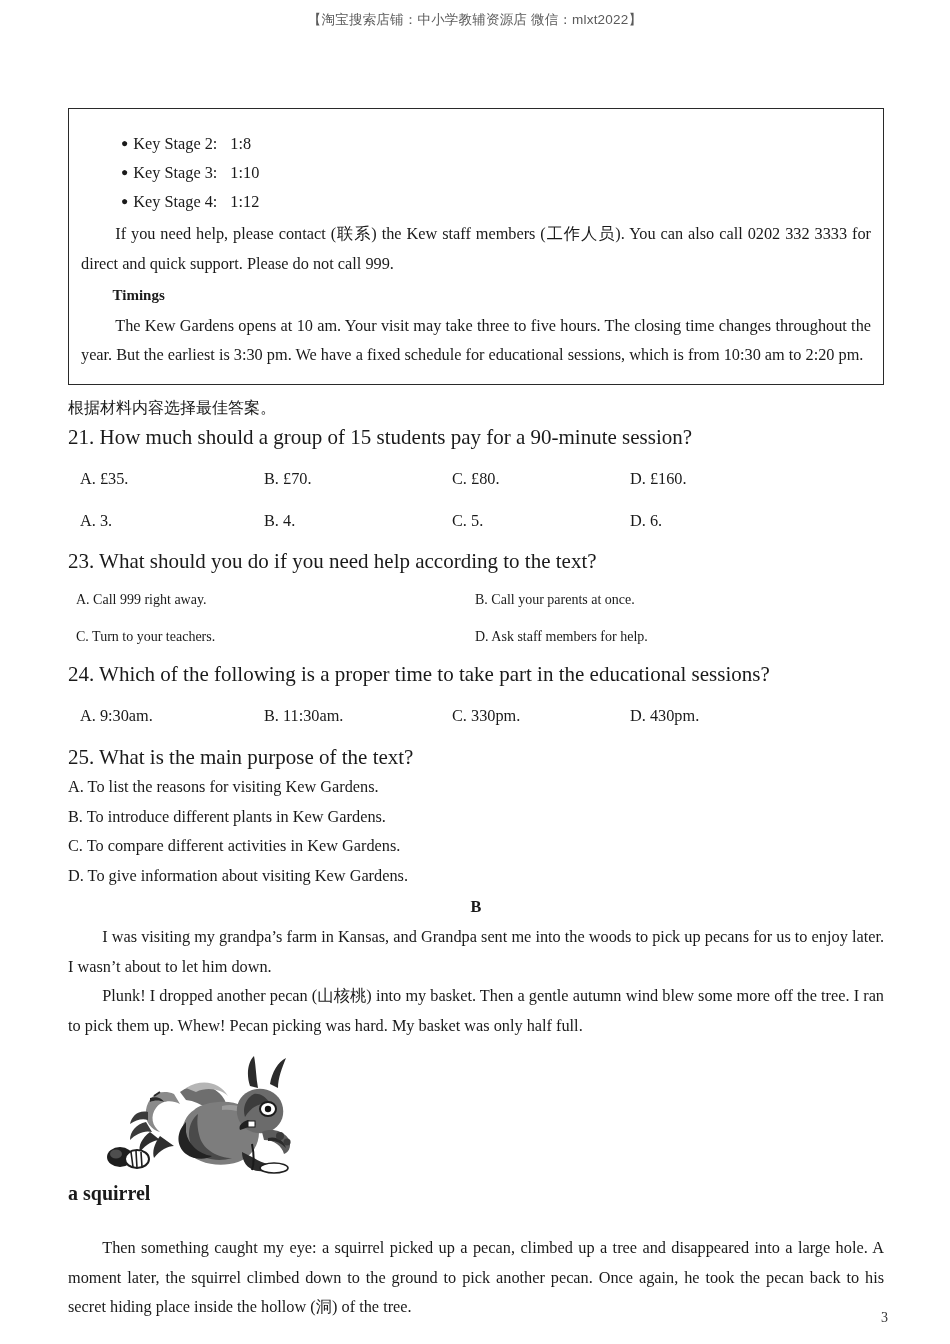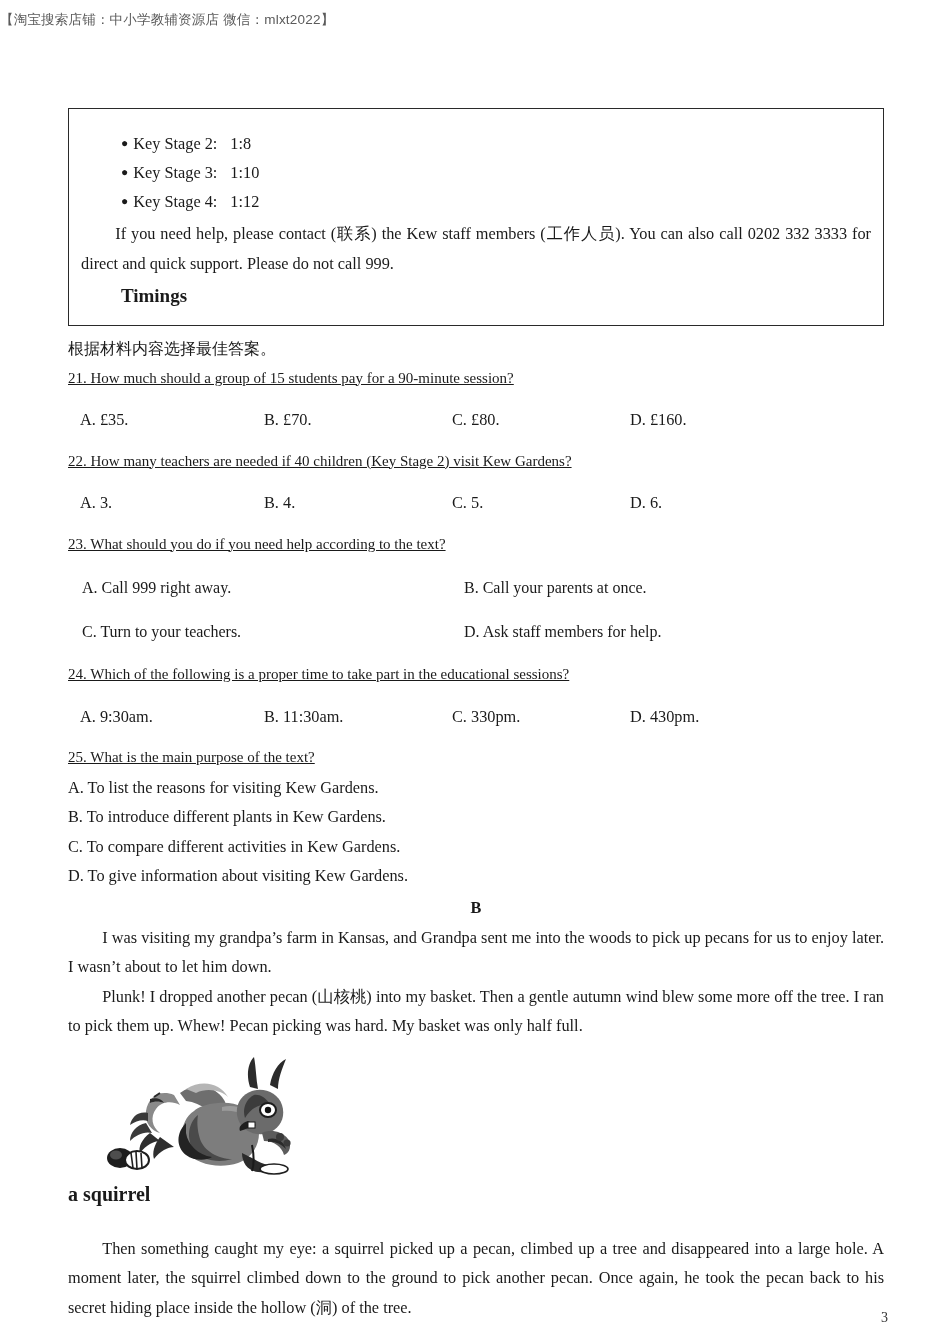--- a/index.html
+++ b/index.html
@@ -13,21 +13,21 @@
     position: relative;
     overflow: hidden;
   }
 
   
   .watermark {
     position: absolute;
     top: 11px;
     left: 0;
     width: 950px;
-    text-align: left;
+    text-align: center;
     font-family: "Liberation Sans", "DejaVu Sans", sans-serif;
     font-size: 13.5px;
     color: #5a5a5a;
     letter-spacing: 0.2px;
     white-space: nowrap;
   }
 
   
   .page {
     position: absolute;
@@ -69,62 +69,62 @@
     font-size: 16.3px;
     line-height: 29.5px;
     text-align: justify;
     text-justify: inter-word;
     margin: 0;
   }
   .para.indent { text-indent: 2.1em; }
   .para-box { margin-top: 3px; }
 
   .subhead {
-    font-size: 19px;
+    font-size: 15px;
     line-height: 29.5px;
     font-weight: bold;
     text-indent: 2.1em;
     margin: 3px 0 0 0;
   }
 
   
   .qarea { margin-top: 8px; }
 
   .cn-instruction {
     font-size: 16px;
     line-height: 30px;
     font-family: "Liberation Serif", "DejaVu Serif", serif;
     margin: 0;
   }
 
   .question {
-    font-size: 15px;
+    font-size: 21px;
     line-height: 29.5px;
     margin: 0;
     white-space: nowrap;
-    text-decoration: underline;
   }
 
   .opts4 {
     display: flex;
     font-size: 16.3px;
     line-height: 29.5px;
     margin: 12px;
   }
   .opts4 > span { display: block; }
   .opts4 > span:nth-child(1) { width: 184px; }
   .opts4 > span:nth-child(2) { width: 188px; }
   .opts4 > span:nth-child(3) { width: 178px; }
   .opts4 > span:nth-child(4) { width: auto; }
 
   .opts2 {
     display: flex;
-    font-size: 16px;
-    line-height: 29.5px;
-    margin: 14px;
+    font-size: 14px;
+    line-height: 29.5px;
+    margin: 8px;
+    gap: 17px;
   }
   .opts2 > span:nth-child(1) { width: 382px; }
   .opts2 > span:nth-child(2) { width: auto; }
 
   .opt-stack {
     font-size: 16.3px;
     line-height: 29.5px;
     margin: 0;
   }
 
@@ -188,35 +188,35 @@
       </div>
 
       <div class="bullet-line">
         <span class="bullet-dot">●</span><span class="bullet-label">Key Stage 4:</span><span class="bullet-ratio">1:12</span>
       </div>
 
       <p class="para indent para-box">If you need help, please contact (联系) the Kew staff members (工作人员). You can also call 0202 332 3333 for direct and quick support. Please do not call 999.</p>
 
       <p class="subhead">Timings</p>
 
+      <p class="para indent">The Kew Gardens opens at 10 am. Your visit may take three to five hours. The closing time changes throughout the year. But the earliest is 3:30 pm. We have a fixed schedule for educational sessions, which is from 10:30 am to 2:20 pm.</p>
     </div>
 
     <div class="qarea">
 
       <p class="cn-instruction">根据材料内容选择最佳答案。</p>
 
       <p class="question">21. How much should a group of 15 students pay for a 90-minute session?</p>
       <div class="opts4">
         <span>A. £35.</span>
         <span>B. £70.</span>
         <span>C. £80.</span>
         <span>D. £160.</span>
       </div>
 
-      <p class="question">22. How many teachers are needed if 40 children (Key Stage 2) visit Kew Gardens?</p>
       <div class="opts4">
         <span>A. 3.</span>
         <span>B. 4.</span>
         <span>C. 5.</span>
         <span>D. 6.</span>
       </div>
 
       <p class="question">23. What should you do if you need help according to the text?</p>
       <div class="opts2">
         <span>A. Call 999 right away.</span>

